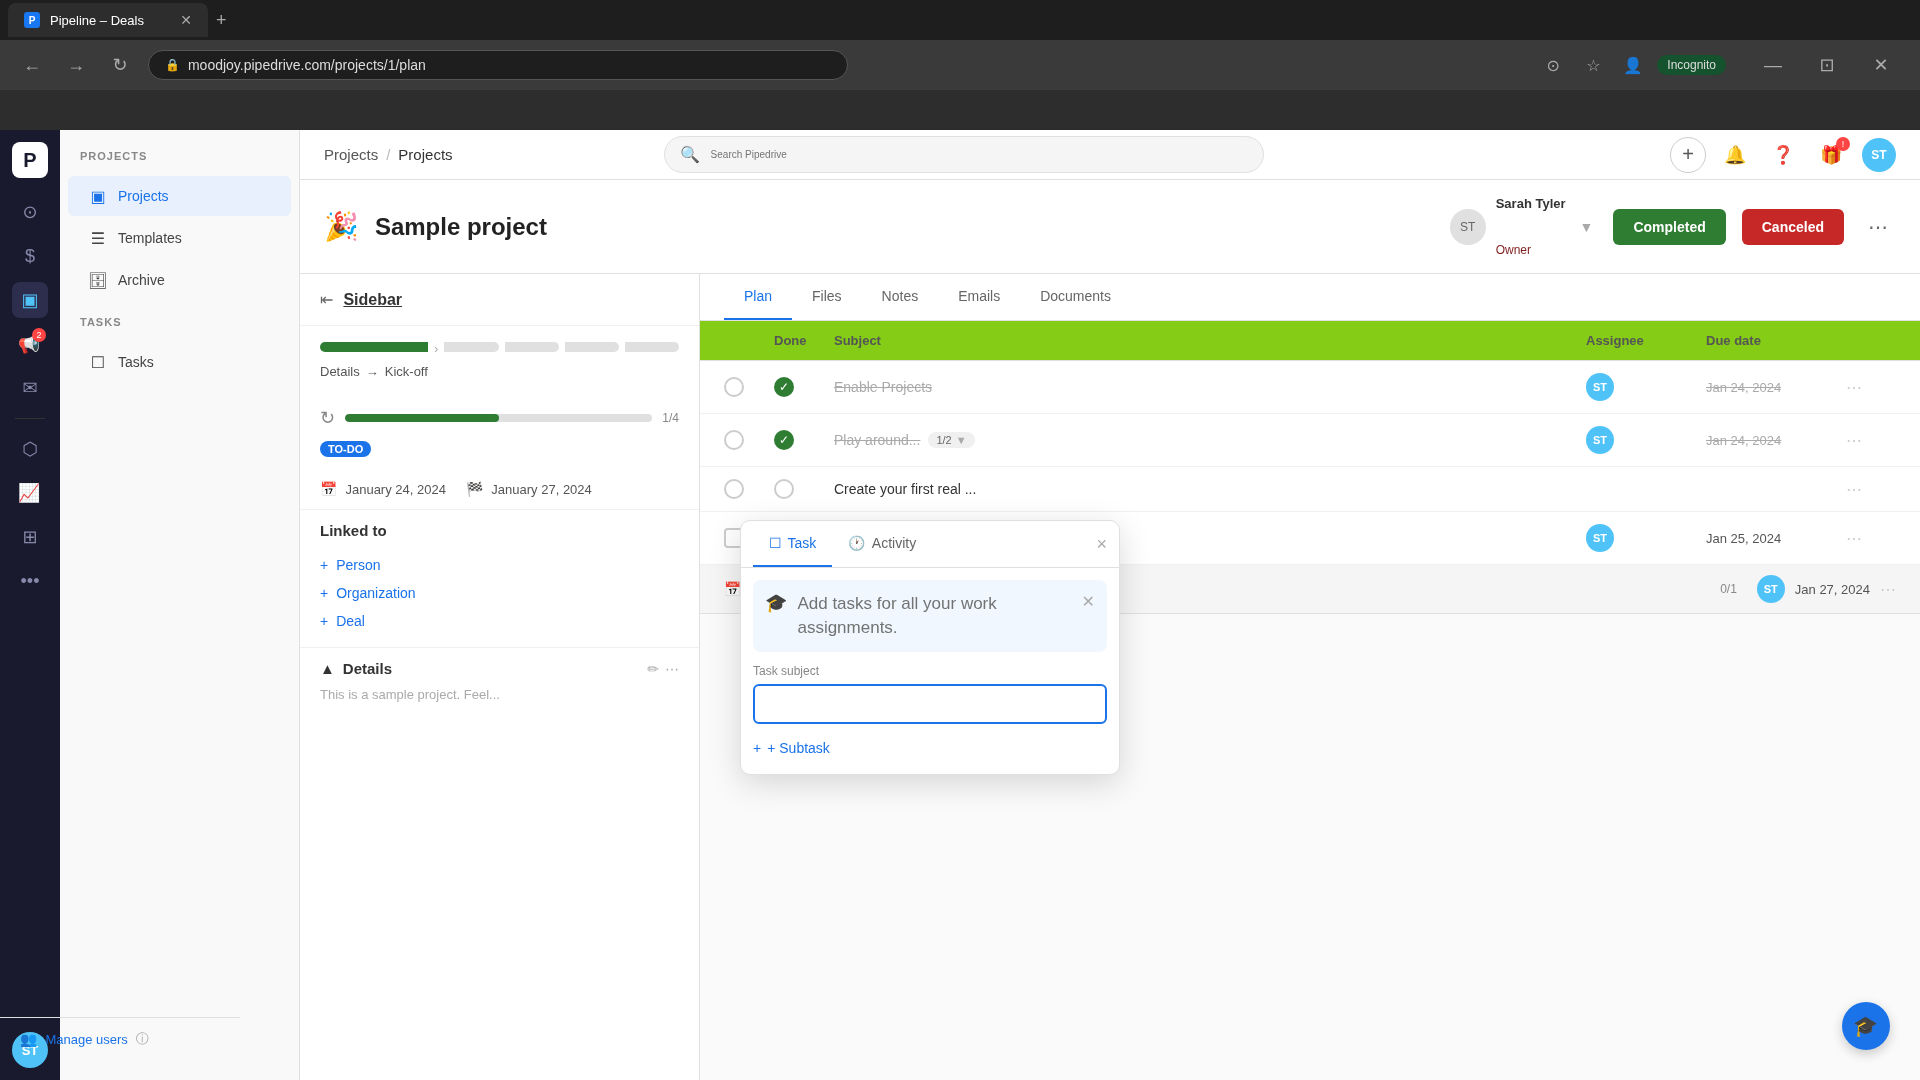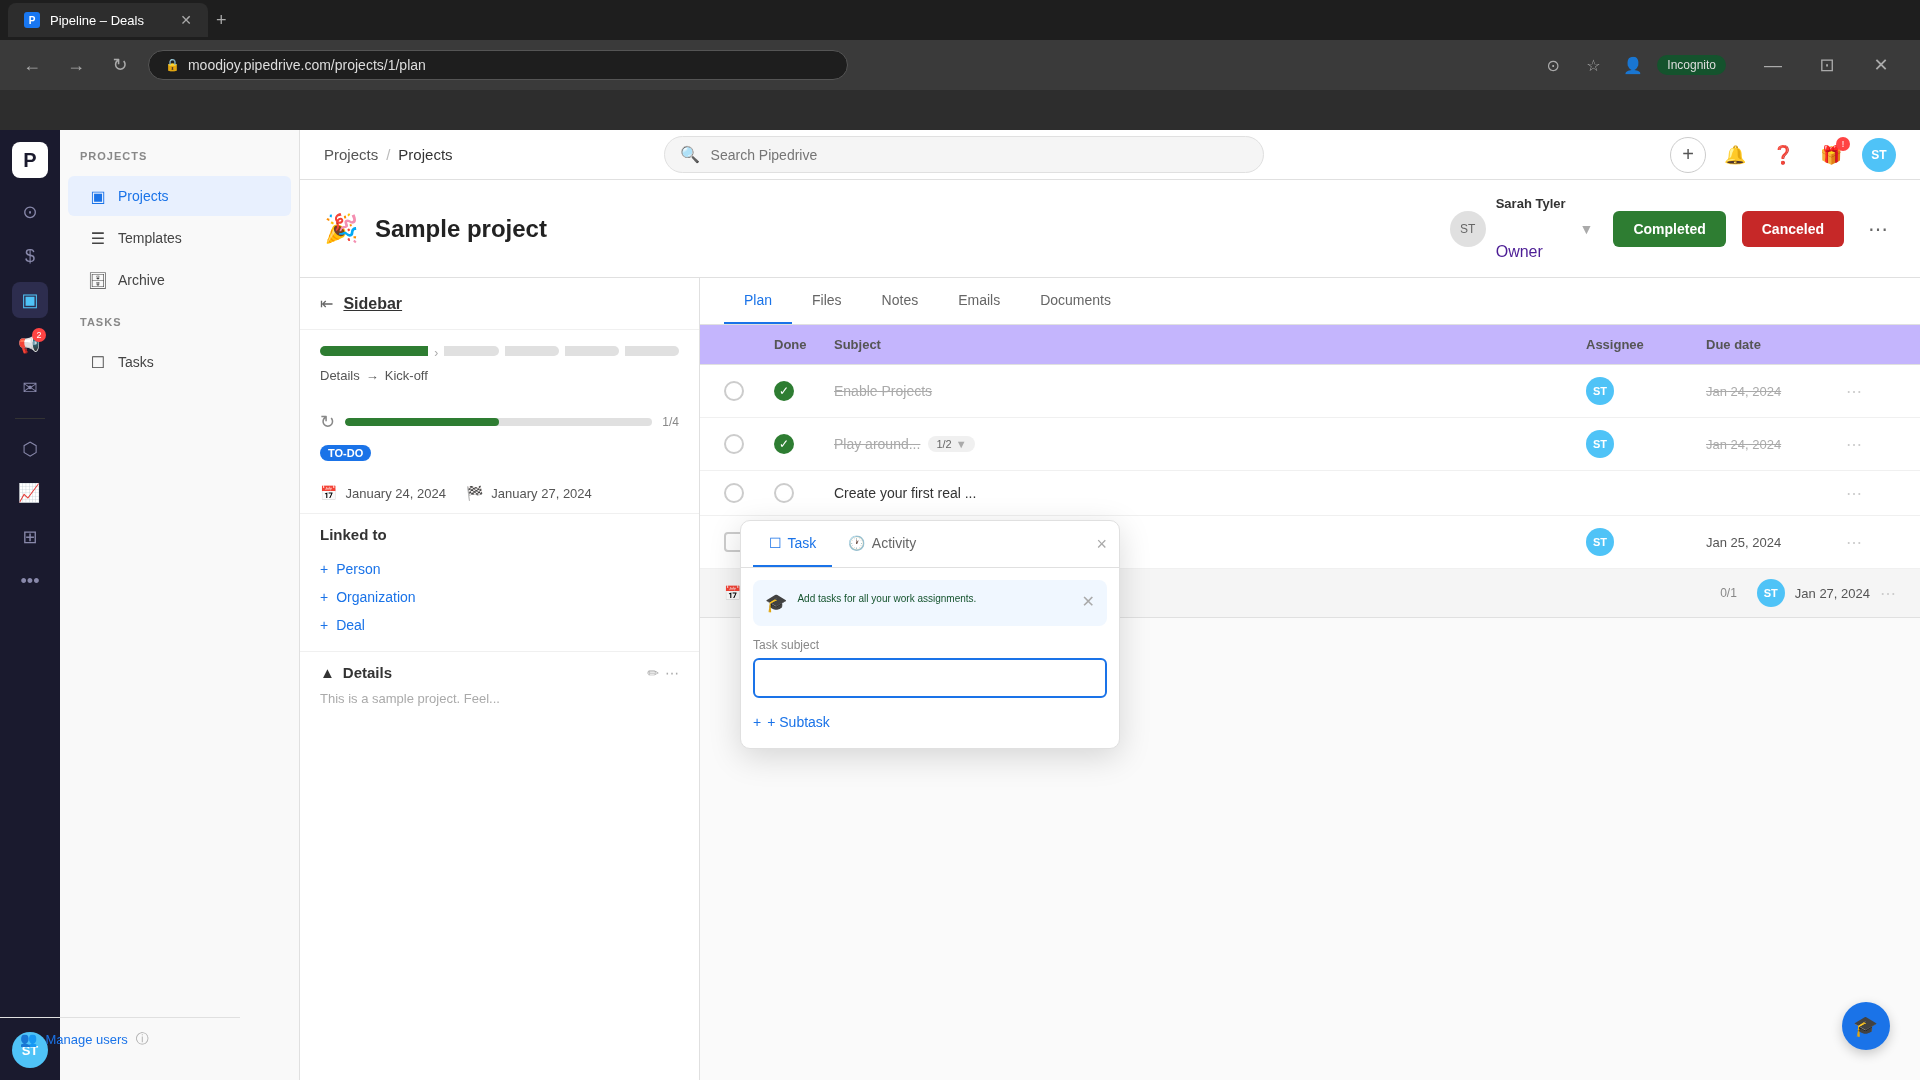--- a/index.html
+++ b/index.html
@@ -46,38 +46,38 @@
     
     .main-content { flex: 1; display: flex; flex-direction: column; overflow: hidden; }
 
     
     .top-bar { background: #fff; border-bottom: 1px solid #e0e0e0; padding: 0 24px; height: 50px; display: flex; align-items: center; gap: 16px; }
     .breadcrumb { display: flex; align-items: center; gap: 8px; color: #555; font-size: 15px; }
     .breadcrumb .separator { color: #bbb; }
     .breadcrumb .current { color: #333; font-weight: 500; }
     .search-bar { flex: 1; max-width: 600px; margin: 0 auto; }
     .search-input-wrap { background: #f5f5f5; border: 1px solid #e0e0e0; border-radius: 20px; padding: 8px 16px; display: flex; align-items: center; gap: 10px; }
-    .search-input-wrap input { background: none; border: none; outline: none; font-size: 14px; color: #555; width: 100%; }
+    .search-input-wrap input { background: none; border: none; outline: none; font-size: 10px; color: #555; width: 100%; }
     .top-actions { display: flex; align-items: center; gap: 12px; margin-left: auto; }
     .top-action-btn { background: none; border: none; color: #666; font-size: 18px; cursor: pointer; width: 36px; height: 36px; display: flex; align-items: center; justify-content: center; border-radius: 50%; }
     .top-add-btn { background: none; border: 1px solid #ccc; border-radius: 50%; width: 36px; height: 36px; display: flex; align-items: center; justify-content: center; cursor: pointer; color: #555; font-size: 20px; }
     .user-avatar-top { width: 34px; height: 34px; background: #4fc3f7; border-radius: 50%; display: flex; align-items: center; justify-content: center; color: white; font-size: 12px; font-weight: bold; cursor: pointer; }
     .notification-btn { position: relative; }
     .notification-btn .badge { position: absolute; top: 0; right: 0; background: #ff4444; color: white; border-radius: 50%; width: 14px; height: 14px; font-size: 9px; display: flex; align-items: center; justify-content: center; }
 
     
     .project-section { flex: 1; display: flex; flex-direction: column; overflow: hidden; }
     .project-header { padding: 16px 24px; border-bottom: 1px solid #e0e0e0; display: flex; align-items: center; gap: 16px; background: #fff; }
     .project-icon { font-size: 28px; }
     .project-title { font-size: 24px; font-weight: 600; color: #222; flex: 1; }
     .project-owner { display: flex; align-items: center; gap: 10px; margin-left: auto; }
     .owner-avatar { width: 36px; height: 36px; background: #e0e0e0; border-radius: 50%; display: flex; align-items: center; justify-content: center; font-size: 12px; color: #666; }
     .owner-info { font-size: 13px; }
     .owner-name { font-weight: 600; color: #333; }
-    .owner-role { color: #4c1d95; font-size: 16px; margin-top: 32px; }
+    .owner-role { color: #7f1d1d; font-size: 12px; margin-top: 32px; }
     .owner-dropdown { color: #aaa; cursor: pointer; font-size: 14px; padding: 4px; }
     .status-completed { background: #2e7d32; color: white; border: none; padding: 10px 20px; border-radius: 6px; font-size: 14px; font-weight: 600; cursor: pointer; }
     .status-canceled { background: #c62828; color: white; border: none; padding: 10px 20px; border-radius: 6px; font-size: 14px; font-weight: 600; cursor: pointer; }
     .more-btn { background: none; border: none; color: #666; font-size: 20px; cursor: pointer; padding: 8px; }
 
     
     .project-body { flex: 1; display: flex; overflow: hidden; }
 
     
     .project-sidebar { width: 400px; border-right: 1px solid #e0e0e0; background: #fff; overflow-y: auto; }
@@ -105,21 +105,21 @@
     .details-section { padding: 12px 20px; border-top: 1px solid #f0f0f0; }
     .details-header { display: flex; align-items: center; gap: 8px; font-size: 15px; font-weight: 600; color: #333; margin-bottom: 10px; cursor: pointer; }
     .details-actions { margin-left: auto; display: flex; gap: 6px; }
     .details-action-btn { background: none; border: none; color: #aaa; cursor: pointer; font-size: 14px; }
 
     
     .plan-area { flex: 1; overflow-y: auto; background: #fafafa; }
     .plan-tabs { display: flex; gap: 0; padding: 0 24px; background: #fff; border-bottom: 1px solid #e0e0e0; }
     .plan-tab { padding: 14px 20px; font-size: 14px; color: #666; cursor: pointer; border-bottom: 2px solid transparent; }
     .plan-tab.active { color: #1a73e8; border-bottom-color: #1a73e8; font-weight: 500; }
-    .plan-table-header { display: grid; grid-template-columns: 50px 60px 1fr 120px 140px 50px; padding: 12px 24px; border-bottom: 1px solid #e0e0e0; background: #c4b5fd; }
+    .plan-table-header { display: grid; grid-template-columns: 50px 60px 1fr 120px 140px 50px; padding: 12px 24px; border-bottom: 1px solid #e0e0e0; background: #84cc16; }
     .plan-table-header-cell { font-size: 13px; font-weight: 600; color: #555; }
     .plan-table-row { display: grid; grid-template-columns: 50px 60px 1fr 120px 140px 50px; padding: 12px 24px; border-bottom: 1px solid #f0f0f0; background: #fff; align-items: center; }
     .checkbox-empty { width: 20px; height: 20px; border: 2px solid #ccc; border-radius: 50%; }
     .checkbox-done { width: 20px; height: 20px; background: #2e7d32; border-radius: 50%; display: flex; align-items: center; justify-content: center; color: white; font-size: 12px; }
     .task-text { font-size: 14px; color: #333; }
     .task-text.done { text-decoration: line-through; color: #aaa; }
     .assignee-badge { width: 28px; height: 28px; background: #4fc3f7; border-radius: 50%; display: flex; align-items: center; justify-content: center; color: white; font-size: 11px; font-weight: bold; }
     .due-date { font-size: 13px; color: #555; }
     .due-date.overdue { text-decoration: line-through; color: #aaa; }
     .row-more { color: #ccc; font-size: 16px; cursor: pointer; }
@@ -132,21 +132,21 @@
     .section-progress-fill { height: 6px; background: #2e7d32; border-radius: 3px; }
 
     
     .task-dialog { position: absolute; left: 740px; top: 520px; width: 380px; background: #fff; border: 1px solid #e0e0e0; border-radius: 10px; box-shadow: 0 8px 32px rgba(0,0,0,0.15); z-index: 100; }
     .task-dialog-tabs { display: flex; border-bottom: 1px solid #e0e0e0; padding: 0 12px; }
     .task-dialog-tab { padding: 14px 16px; font-size: 14px; color: #666; cursor: pointer; border-bottom: 2px solid transparent; display: flex; align-items: center; gap: 6px; }
     .task-dialog-tab.active { color: #1a73e8; border-bottom-color: #1a73e8; font-weight: 500; }
     .task-dialog-close { margin-left: auto; align-self: center; background: none; border: none; color: #aaa; font-size: 18px; cursor: pointer; }
     .task-hint { background: #f0f7ff; border-radius: 8px; margin: 12px; padding: 12px; display: flex; align-items: flex-start; gap: 10px; }
     .task-hint-icon { font-size: 18px; color: #1a73e8; }
-    .task-hint-text { font-size: 10px; color: #14532d; line-height: 1.4; }
+    .task-hint-text { font-size: 17px; color: #737373; line-height: 1.4; }
     .task-hint-close { margin-left: auto; background: none; border: none; color: #aaa; cursor: pointer; font-size: 16px; align-self: flex-start; }
     .task-form { padding: 0 12px 12px; }
     .task-label { font-size: 12px; color: #888; margin-bottom: 6px; }
     .task-input { width: 100%; border: 2px solid #1a73e8; border-radius: 6px; padding: 10px 12px; font-size: 14px; outline: none; color: #333; }
     .subtask-add { display: flex; align-items: center; gap: 6px; font-size: 14px; color: #1a73e8; cursor: pointer; margin-top: 10px; padding: 6px 0; }
 
     
     .chat-btn { position: absolute; right: 30px; bottom: 30px; width: 48px; height: 48px; background: #1a73e8; border-radius: 50%; display: flex; align-items: center; justify-content: center; color: white; font-size: 20px; cursor: pointer; box-shadow: 0 4px 12px rgba(0,0,0,0.2); }
 
     

